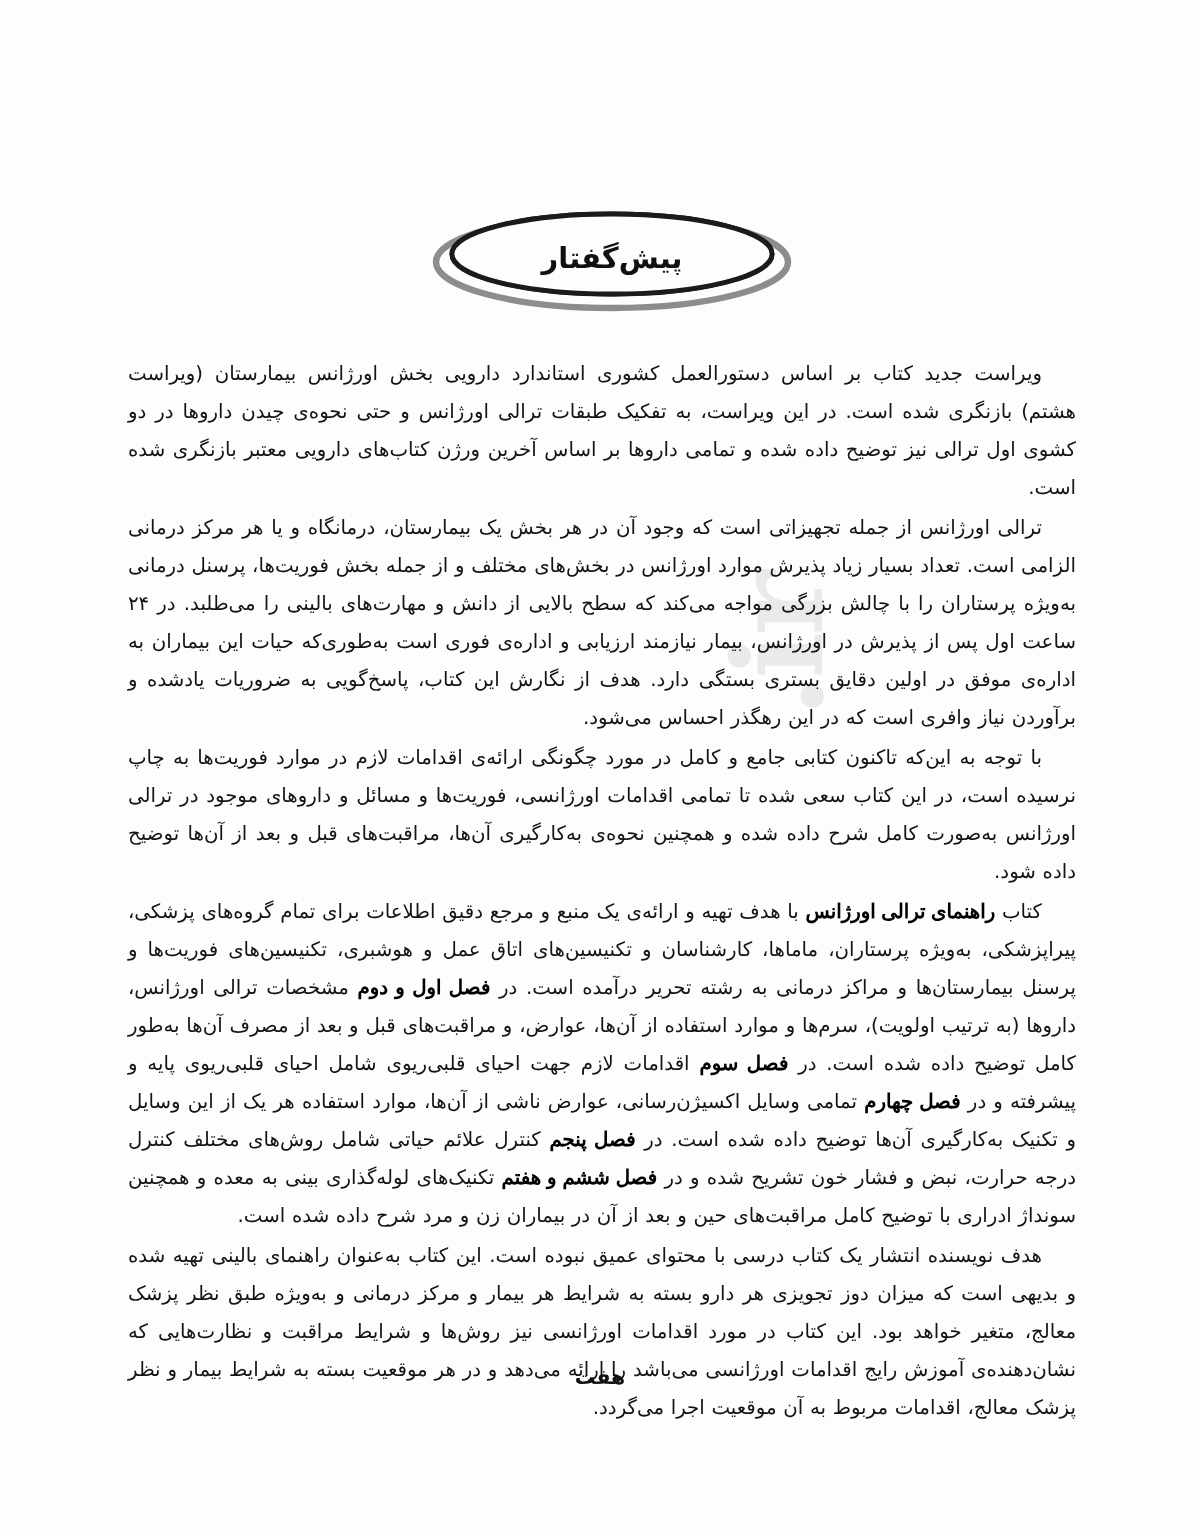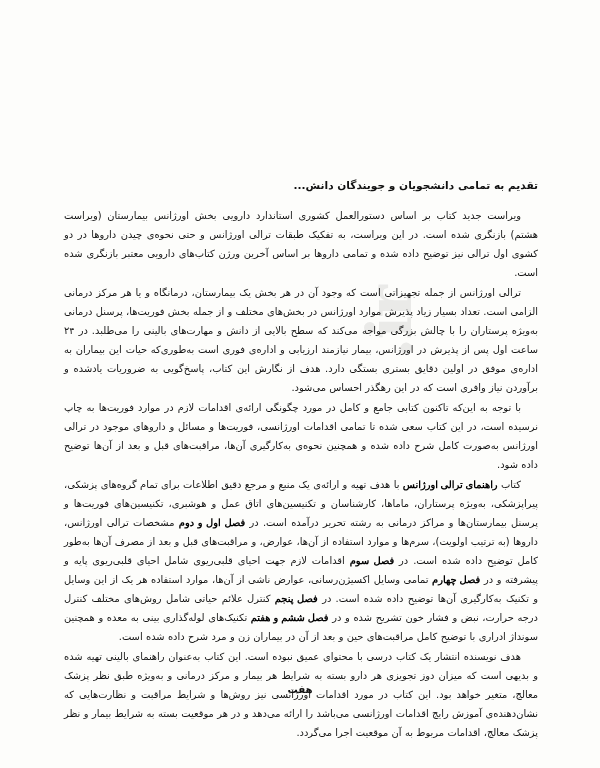--- a/index.html
+++ b/index.html
@@ -134,24 +134,34 @@
 </style>
 </head>
 <body>
 
 <div class="page">
 
   <div class="watermark">
     <span>.ir</span>
   </div>
 
+  <div class="badge-wrap">
+    <div class="badge">
+      <svg width="190" height="58" viewBox="0 0 190 58" aria-hidden="true">
+        <ellipse cx="95" cy="31" rx="88" ry="23" fill="none" stroke="#8d8d8d" stroke-width="3.2"></ellipse>
+        <ellipse cx="95" cy="27" rx="80" ry="20" fill="none" stroke="#1b1b1b" stroke-width="2.6"></ellipse>
+        <ellipse cx="95" cy="27" rx="80" ry="20" fill="#fdfdfb" stroke="none"></ellipse>
+        <ellipse cx="95" cy="27" rx="80" ry="20" fill="none" stroke="#1b1b1b" stroke-width="2.4"></ellipse>
+      </svg>
+      <div class="badge-label">پیش‌گفتار</div>
+    </div>
+  </div>
 
   <div class="content">
 
-    <div class="dedication">تقدیم به تمامی دانشجویان و جویندگان دانش...</div>
 
     <p class="para" id="p1"><span>ویراست جدید کتاب بر اساس دستورالعمل کشوری استاندارد دارویی بخش اورژانس بیمارستان (ویراست هشتم) بازنگری شده است. در این ویراست، به تفکیک طبقات ترالی اورژانس و حتی نحوه‌ی چیدن داروها در دو کشوی اول ترالی نیز توضیح داده شده و تمامی داروها بر اساس آخرین ورژن کتاب‌های دارویی معتبر بازنگری شده است.</span></p>
     <p class="para" id="p2"><span>ترالی اورژانس از جمله تجهیزاتی است که وجود آن در هر بخش یک بیمارستان، درمانگاه و یا هر مرکز درمانی الزامی است. تعداد بسیار زیاد پذیرش موارد اورژانس در بخش‌های مختلف و از جمله بخش فوریت‌ها، پرسنل درمانی به‌ویژه پرستاران را با چالش بزرگی مواجه می‌کند که سطح بالایی از دانش و مهارت‌های بالینی را می‌طلبد. در ۲۴ ساعت اول پس از پذیرش در اورژانس، بیمار نیازمند ارزیابی و اداره‌ی فوری است به‌طوری‌که حیات این بیماران به اداره‌ی موفق در اولین دقایق بستری بستگی دارد. هدف از نگارش این کتاب، پاسخ‌گویی به ضروریات یادشده و برآوردن نیاز وافری است که در این رهگذر احساس می‌شود.</span></p>
     <p class="para" id="p3"><span>با توجه به این‌که تاکنون کتابی جامع و کامل در مورد چگونگی ارائه‌ی اقدامات لازم در موارد فوریت‌ها به چاپ نرسیده است، در این کتاب سعی شده تا تمامی اقدامات اورژانسی، فوریت‌ها و مسائل و داروهای موجود در ترالی اورژانس به‌صورت کامل شرح داده شده و همچنین نحوه‌ی به‌کارگیری آن‌ها، مراقبت‌های قبل و بعد از آن‌ها توضیح داده شود.</span></p>
     <p class="para" id="p4"><span>کتاب </span><b>راهنمای ترالی اورژانس</b><span> با هدف تهیه و ارائه‌ی یک منبع و مرجع دقیق اطلاعات برای تمام گروه‌های پزشکی، پیراپزشکی، به‌ویژه پرستاران، ماماها، کارشناسان و تکنیسین‌های اتاق عمل و هوشبری، تکنیسین‌های فوریت‌ها و پرسنل بیمارستان‌ها و مراکز درمانی به رشته تحریر درآمده است. در </span><b>فصل اول و دوم</b><span> مشخصات ترالی اورژانس، داروها (به ترتیب اولویت)، سرم‌ها و موارد استفاده از آن‌ها، عوارض، و مراقبت‌های قبل و بعد از مصرف آن‌ها به‌طور کامل توضیح داده شده است. در </span><b>فصل سوم</b><span> اقدامات لازم جهت احیای قلبی‌ریوی شامل احیای قلبی‌ریوی پایه و پیشرفته و در </span><b>فصل چهارم</b><span> تمامی وسایل اکسیژن‌رسانی، عوارض ناشی از آن‌ها، موارد استفاده هر یک از این وسایل و تکنیک به‌کارگیری آن‌ها توضیح داده شده است. در </span><b>فصل پنجم</b><span> کنترل علائم حیاتی شامل روش‌های مختلف کنترل درجه حرارت، نبض و فشار خون تشریح شده و در </span><b>فصل ششم و هفتم</b><span> تکنیک‌های لوله‌گذاری بینی به معده و همچنین سوند‌اژ ادراری با توضیح کامل مراقبت‌های حین و بعد از آن در بیماران زن و مرد شرح داده شده است.</span></p>
     <p class="para" id="p5"><span>هدف نویسنده انتشار یک کتاب درسی با محتوای عمیق نبوده است. این کتاب به‌عنوان راهنمای بالینی تهیه شده و بدیهی است که میزان دوز تجویزی هر دارو بسته به شرایط هر بیمار و مرکز درمانی و به‌ویژه طبق نظر پزشک معالج، متغیر خواهد بود. این کتاب در مورد اقدامات اورژانسی نیز روش‌ها و شرایط مراقبت و نظارت‌هایی که نشان‌دهنده‌ی آموزش رایج اقدامات اورژانسی می‌باشد را ارائه می‌دهد و در هر موقعیت بسته به شرایط بیمار و نظر پزشک معالج، اقدامات مربوط به آن موقعیت اجرا می‌گردد.</span></p>
 
   </div>
 
   <div class="folio">هفت</div>

